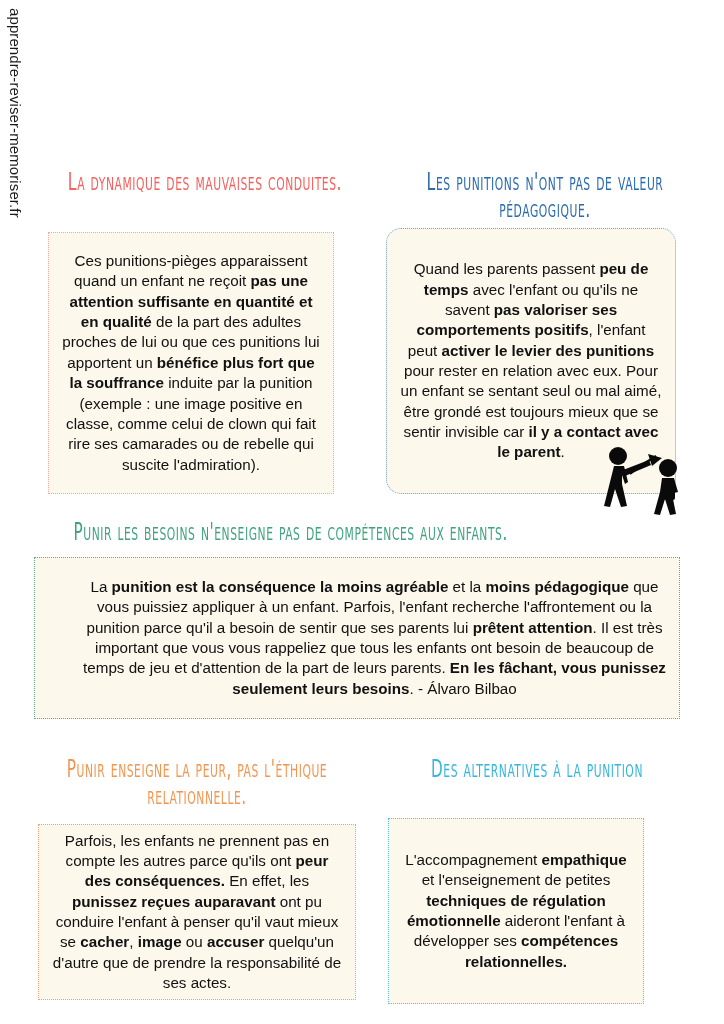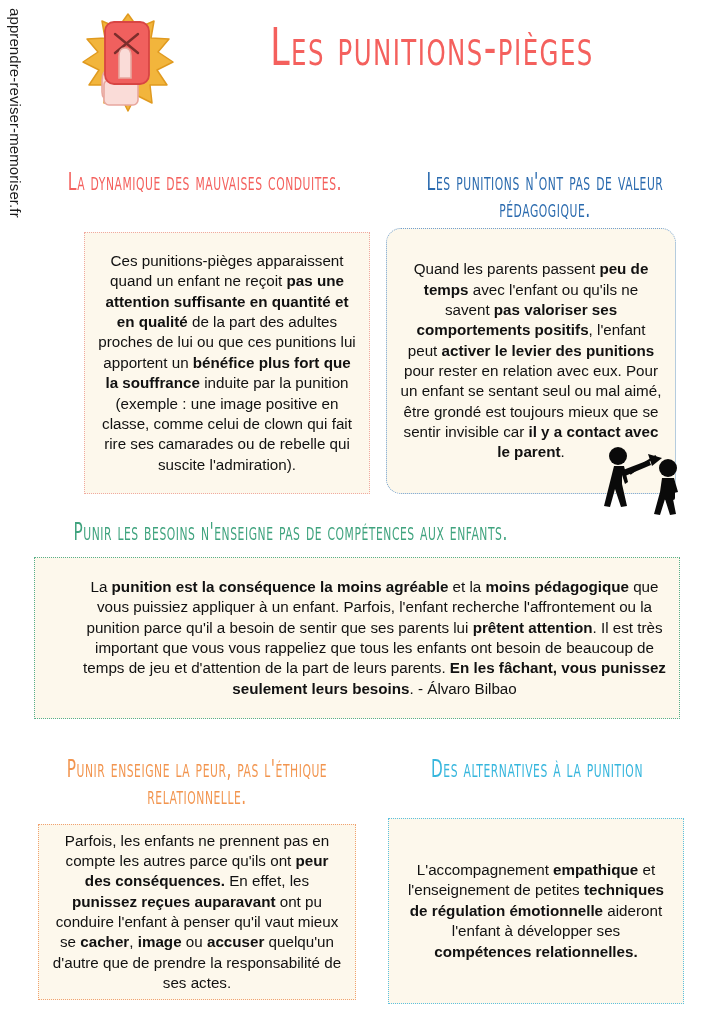--- a/index.html
+++ b/index.html
@@ -77,78 +77,57 @@
   .box {
     position: absolute;
     background: #fdf8ec;
     padding: 11px 13px;
     font-size: 15.2px;
     line-height: 1.34;
     color: #111;
     text-align: center;
   }
   .box b { font-weight: bold; }
-  .box.pink   { border: 1px dotted #f0a9a0; margin-left: 36px; }
+  .box.pink   { border: 1px dotted #f0a9a0; }
   .box.blue   { border: 1px dotted #6f9fd0; }
   .box.green  { border: 1px dotted #57b08b; }
   .box.orange { border: 1px dotted #f0a270; }
   .box.cyan   { border: 1px dotted #5bc1e0; }
 
   
   #head-1 { left: 50px;  top: 168px; width: 310px; font-size: 19px; color: #f4605d; }
   #head-2 { left: 400px; top: 168px; width: 290px; font-size: 19px; color: #2a6aae; }
   #head-3 { left: 34px;  top: 519px; width: 618px; font-size: 18.5px; color: #3fa37e; text-align: left; padding-left: 16px; }
   #head-4 { left: 32px;  top: 756px; width: 330px; font-size: 18.5px; color: #f2954f; }
   #head-5 { left: 392px; top: 756px; width: 290px; font-size: 18.5px; color: #36b6dd; }
 
   #box-1 { left: 48px;  top: 232px; width: 286px; height: 262px; }
   #box-2 { left: 386px; top: 228px; width: 290px; height: 266px; border-radius: 15px; }
   #box-3 { left: 34px;  top: 557px; width: 646px; height: 162px; text-align: center; padding-left: 48px; }
   #box-4 { left: 38px;  top: 824px; width: 318px; height: 176px; }
-  #box-5 { left: 388px; top: 818px; width: 296px; height: 186px; }
+  #box-5 { left: 388px; top: 818px; width: 256px; height: 186px; }
 
   
   #figures {
     position: absolute;
     left: 596px; top: 444px;
     width: 92px; height: 78px;
   }
 
   
   .vcenter { display: flex; align-items: center; justify-content: center; height: 100%; }
   .vcenter > div { width: 100%; }
 </style>
 </head>
 <body>
 
 <div id="page">
 
   <div class="side-vert" id="site-url">apprendre-reviser-memoriser.fr</div>
 
-  <div id="header">
-
-    <div id="logo-wrap">
-      <svg width="108" height="105" viewBox="0 0 108 105" aria-hidden="true">
-
-        <path d="M54 2 L64 16 L80 9 L77 26 L95 27 L84 40 L99 50 L83 58 L93 73 L76 73 L78 91 L62 83 L54 99 L46 83 L30 91 L32 73 L15 73 L25 58 L9 50 L24 40 L13 27 L31 26 L28 9 L44 16 Z" fill="#f2b53c" stroke="#e09a1f" stroke-width="1.5" stroke-linejoin="round"></path>
-
-        <path d="M38 52 q0 -10 8 -10 q8 0 8 10 l0 28 q0 8 -8 8 l-10 0 q-8 0 -8 -8 l0 -12 q0 -10 10 -12 Z" fill="#fadcd8" stroke="#e8a79e" stroke-width="1.6"></path>
-        <rect x="30" y="68" width="34" height="25" rx="5" fill="#fadcd8" stroke="#e8a79e" stroke-width="1.6"></rect>
-
-        <rect x="31" y="10" width="44" height="62" rx="9" fill="#f0605e" stroke="#d84543" stroke-width="1.8"></rect>
-
-        <line x1="41" y1="22" x2="64" y2="41" stroke="#7c2e2c" stroke-width="2.4" stroke-linecap="round"></line>
-        <line x1="64" y1="22" x2="41" y2="41" stroke="#7c2e2c" stroke-width="2.4" stroke-linecap="round"></line>
-
-        <path d="M45 44 q0 -8 6 -8 q6 0 6 8 l0 22 l-12 0 Z" fill="#fadcd8" stroke="#e8a79e" stroke-width="1.6"></path>
-      </svg>
-    </div>
-
-    <div id="title">Les punitions-pièges</div>
-  </div>
 
 
   <div class="hand-head" id="head-1">La dynamique des mauvaises conduites.</div>
 
   <div class="hand-head" id="head-2">Les punitions n'ont pas de valeur pédagogique.</div>
 
   <div class="hand-head" id="head-3">Punir les besoins n'enseigne pas de compétences aux enfants.</div>
 
   <div class="hand-head" id="head-4">Punir enseigne la peur, pas l'éthique relationnelle.</div>
 

